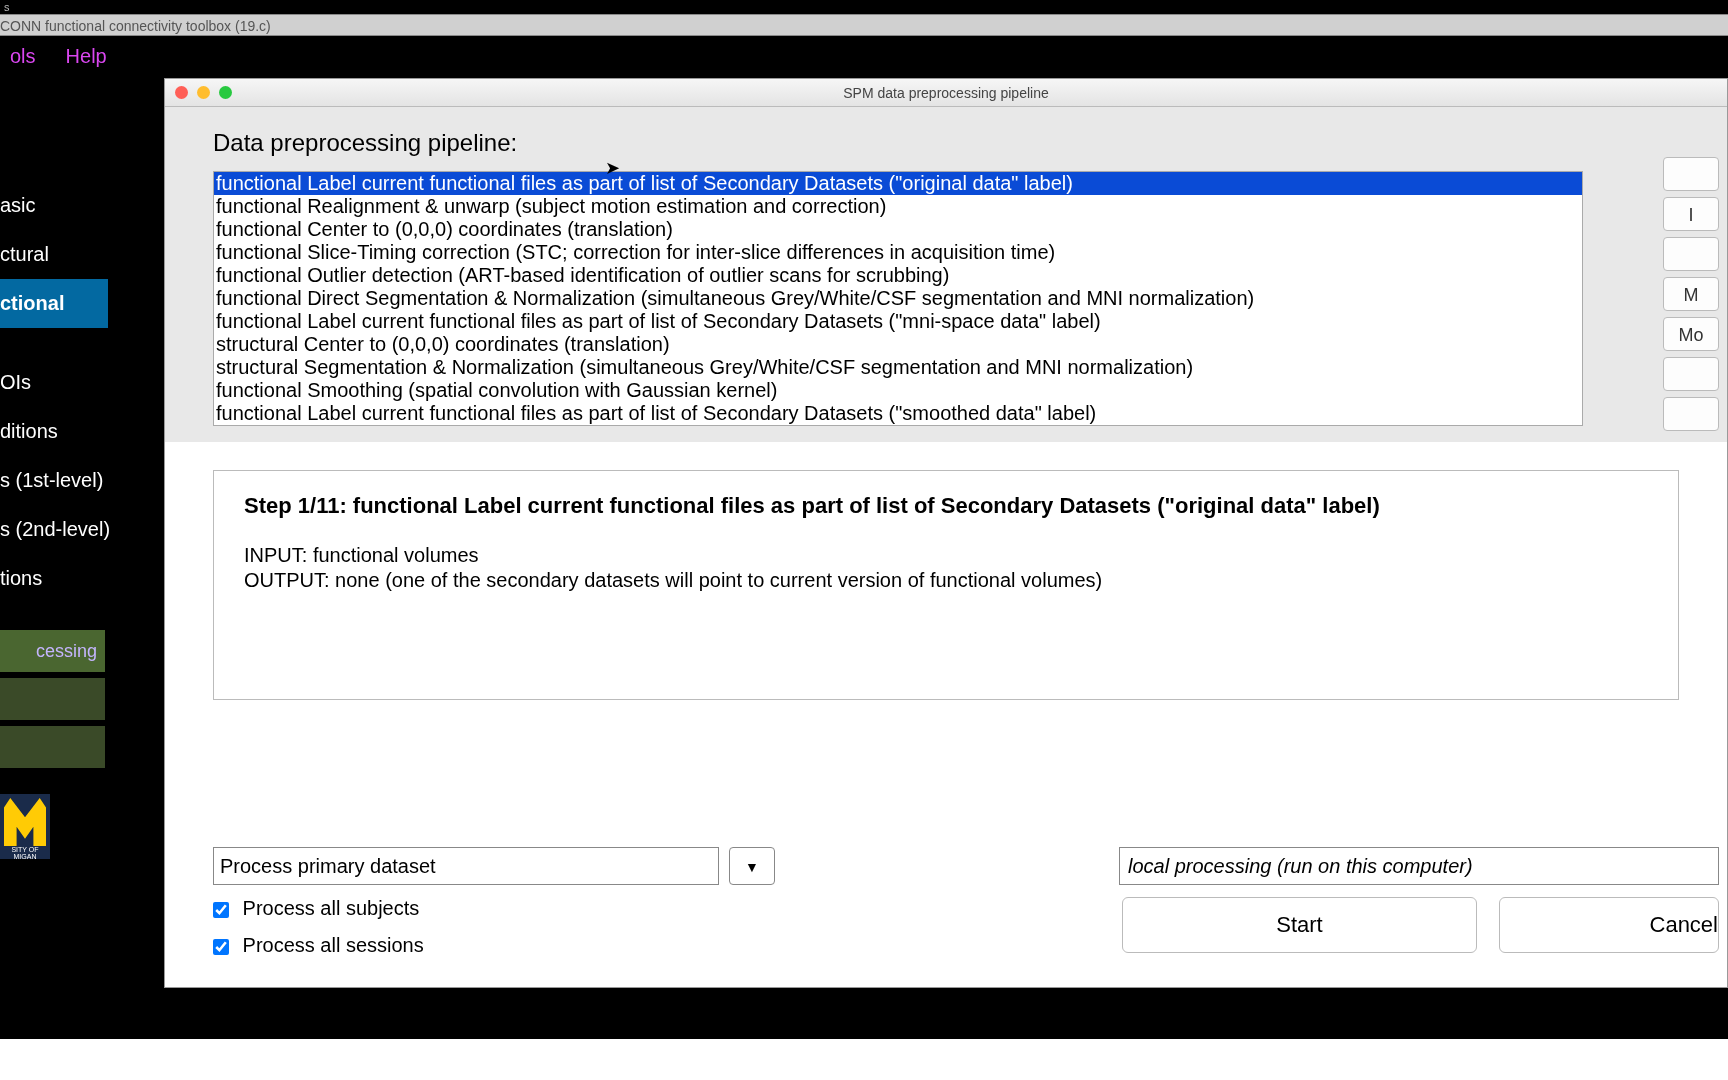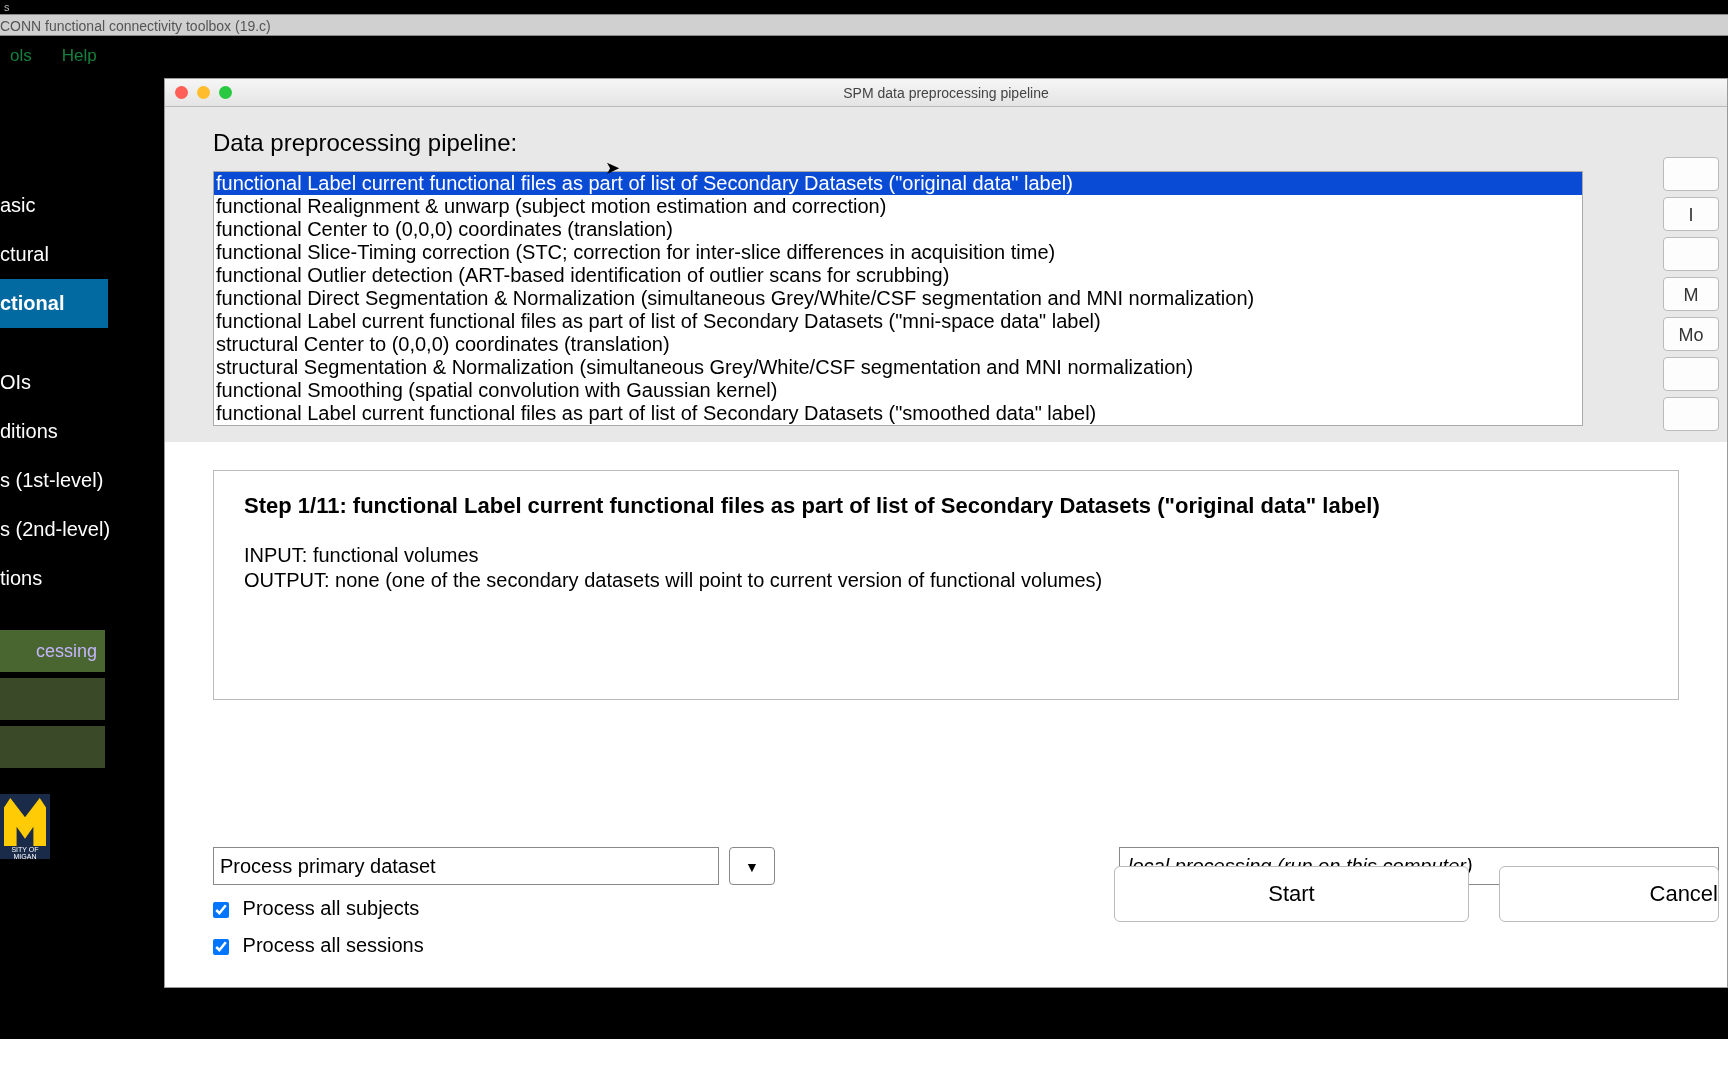--- a/index.html
+++ b/index.html
@@ -5,21 +5,21 @@
   * { margin: 0; padding: 0; box-sizing: border-box; font-family: Helvetica, Arial, sans-serif; }
   body { width: 1728px; height: 1080px; overflow: hidden; background: #fff; }
 
   .menubar { background: #000; height: 14px; color: #bbb; font-size: 11px; padding-left: 4px; line-height: 14px; letter-spacing: 1px; }
 
   .parent-title { background: #d0d0d0; height: 22px; font-size: 14px; color: #555; line-height: 22px; border-top: 1px solid #888; border-bottom: 1px solid #888; }
 
   .app-frame { position: absolute; left: 0; top: 36px; right: 0; height: 1003px; background: #000; }
 
   .app-menu { position: absolute; left: 0; top: 0; width: 135px; height: 40px; display: flex; gap: 30px; padding-left: 10px; align-items: center; }
-  .app-menu span { color: #15803d; font-size: 17px; }
+  .app-menu span { color: #d946ef; font-size: 20px; }
 
   .sidebar { position: absolute; left: 0; top: 145px; width: 135px; }
   .sidebar-item { color: #fff; font-size: 20px; padding: 13px 8px 13px 0; text-align: left; white-space: nowrap; overflow: hidden; direction: rtl; }
   .sidebar-item.active { background: #0369a1; font-weight: bold; width: 108px; margin-left: 0; }
   .sidebar-gap { height: 30px; }
 
   .logo { position: absolute; left: 0; bottom: 180px; width: 50px; height: 65px; background: #1a2b4a; }
   .logo-m { width: 42px; height: 48px; background: #ffcb05; margin: 4px auto 0 auto; clip-path: polygon(0 100%, 0 20%, 15% 0, 50% 40%, 85% 0, 100% 20%, 100% 100%, 70% 100%, 70% 60%, 50% 85%, 30% 60%, 30% 100%); }
   .logo-text { color: #fff; font-size: 7px; text-align: center; line-height: 7px; }
 
@@ -74,21 +74,21 @@
   .combo input { width: 480px; height: 38px; font-size: 20px; padding: 2px 6px; border: 1px solid #888; border-right: none; }
   .combo .arrow { width: 46px; height: 38px; border: 1px solid #888; background: #fff; text-align: center; font-size: 14px; line-height: 38px; margin-left: 10px; border-radius: 4px; }
   .arrow-in { width: 26px; height: 38px; border: 1px solid #888; border-left: none; }
 
   .checks { position: absolute; left: 48px; top: 790px; }
   .checks label { display: block; font-size: 20px; margin-bottom: 14px; }
   .checks input { width: 16px; height: 16px; margin-right: 8px; vertical-align: middle; }
 
   .proc-mode { position: absolute; right: 8px; top: 740px; width: 600px; height: 38px; border: 1px solid #888; font-size: 20px; padding: 4px 8px; font-style: italic; }
 
-  .big-buttons { position: absolute; right: 8px; top: 759px; display: flex; gap: 30px; }
+  .big-buttons { position: absolute; right: 8px; top: 790px; display: flex; gap: 22px; }
   .big-buttons button { width: 355px; height: 56px; font-size: 22px; background: #fff; border: 1px solid #bbb; border-radius: 6px; }
   .big-buttons button:last-child { width: 220px; text-align: right; }
 </style>
 </head>
 <body>
 
 <div class="menubar">s</div>
 <div class="parent-title">CONN functional connectivity toolbox (19.c)</div>
 
 <div class="app-frame">

